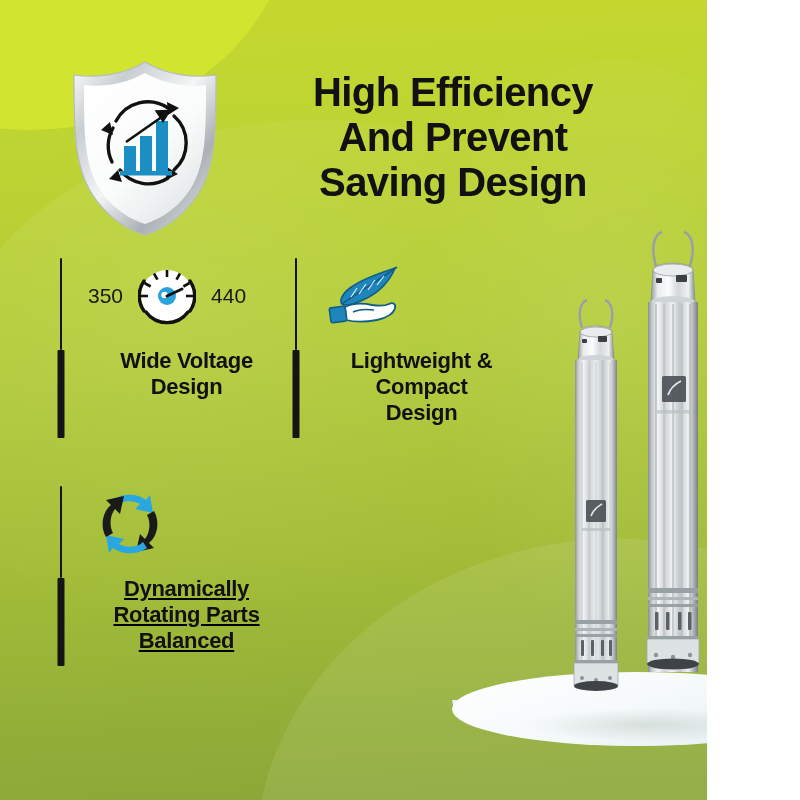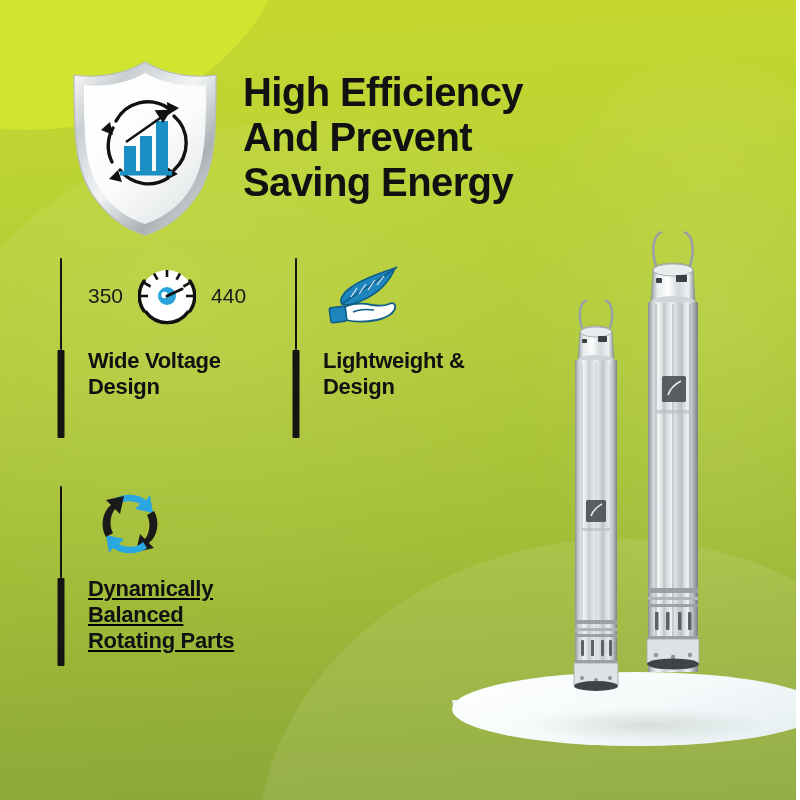--- a/index.html
+++ b/index.html
@@ -3,23 +3,24 @@
 <meta charset="utf-8">
 <style>
   * { box-sizing: border-box; margin: 0; padding: 0; }
   html, body {
     width: 800px; height: 800px;
     font-family: "Liberation Sans", sans-serif;
     overflow: hidden;
   }
   #poster {
     position: relative;
-    width: 796px; height: 800px;
+    width: 707px; height: 800px;
     background: linear-gradient(177deg, #c6d82e 0%, #bdd433 18%, #b2cb36 42%, #a3bd38 68%, #93ae38 88%, #8aa638 100%);
     overflow: hidden;
+    text-align: center;
   }
   
   .swoosh-tl {
     position: absolute; left: -230px; top: -300px;
     width: 520px; height: 430px;
     border-radius: 50%;
     background: #d2e52f;
     opacity: .95;
   }
   .swoosh-arc {
@@ -164,21 +165,21 @@
       <g stroke="#111" stroke-width="2.6" fill="#111">
         <line x1="62" y1="84" x2="102" y2="56"></line>
         <path d="M105 53 l-12 0.5 6 9 z"></path>
       </g>
     </svg>
   </div>
 
   <div class="headline">
     <span>High Efficiency</span>
     <span>And Prevent</span>
-    <span>Saving Energy</span>
+    <span>Saving Design</span>
   </div>
 
   <div class="features">
 
     <div class="frow">
 
       <div class="fcell">
         <div class="divider">
             <i class="top"></i>
             <i class="bot"></i>
@@ -232,20 +233,21 @@
               </g>
             </g>
 
             <path d="M22 44 C30 40 40 40 49 42 C56 43 62 43 66 41 C70 39 73 41 72 45 C71 50 64 55 54 57 C43 59 31 59 23 57 Z" fill="#ffffff" stroke="#0f5e89" stroke-width="1.8" stroke-linejoin="round"></path>
             <path d="M30 49 C36 46 44 46 51 47" fill="none" stroke="#0f5e89" stroke-width="1.5"></path>
             <rect x="7" y="44" width="16" height="15" rx="2" transform="rotate(-8 15 51)" fill="#1f86bd" stroke="#0f5e89" stroke-width="1.6"></rect>
           </svg>
         </div>
         <div class="ftitle">
           <span>Lightweight &amp;</span>
+          <span>Compact</span>
           <span>Design</span>
         </div>
       </div>
     </div>
 
     <div class="frow bottom">
 
       <div class="fcell">
         <div class="divider">
             <i class="top"></i>
@@ -258,22 +260,22 @@
 
             <path d="M66 29 C72 39 70 54 61 61 L66 66 L48 70 L52 52 L57 57 C62 51 63 40 59 33 Z" fill="#1a1a1a"></path>
 
             <path d="M59 66 C50 73 34 73 25 66 L21 71 L18 53 L36 57 L31 62 C38 66 49 66 55 60 Z" fill="#2aa7e0"></path>
 
             <path d="M18 55 C12 45 14 30 23 23 L18 18 L36 14 L32 32 L27 27 C22 33 21 44 25 51 Z" fill="#1a1a1a"></path>
           </svg>
         </div>
         <div class="ftitle">
           <span>Dynamically</span>
+          <span>Rotating Parts</span>
           <span>Balanced</span>
-          <span>Rotating Parts</span>
         </div>
       </div>
 
     </div>
   </div>
 
   <div class="pedestal">
     <div class="ped-side"></div>
     <div class="ped-top"></div>
     <div class="ped-shadow"></div>

